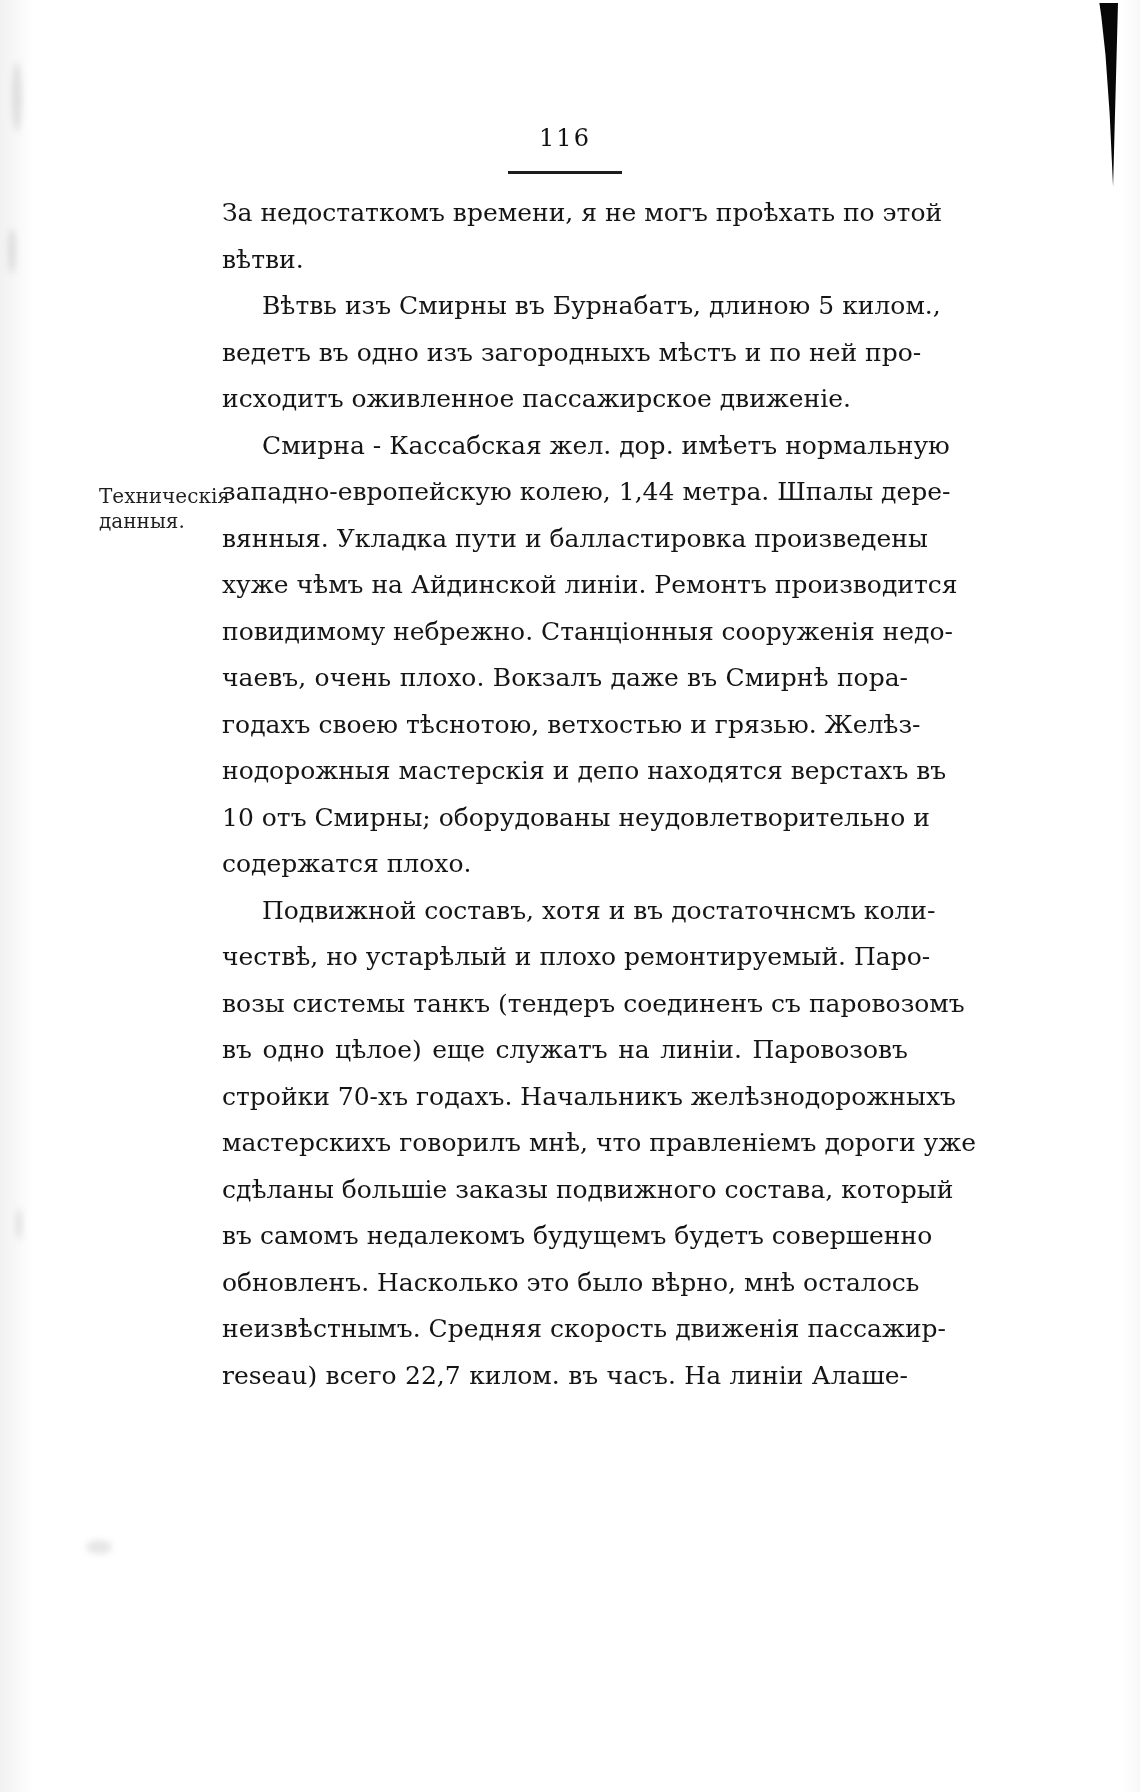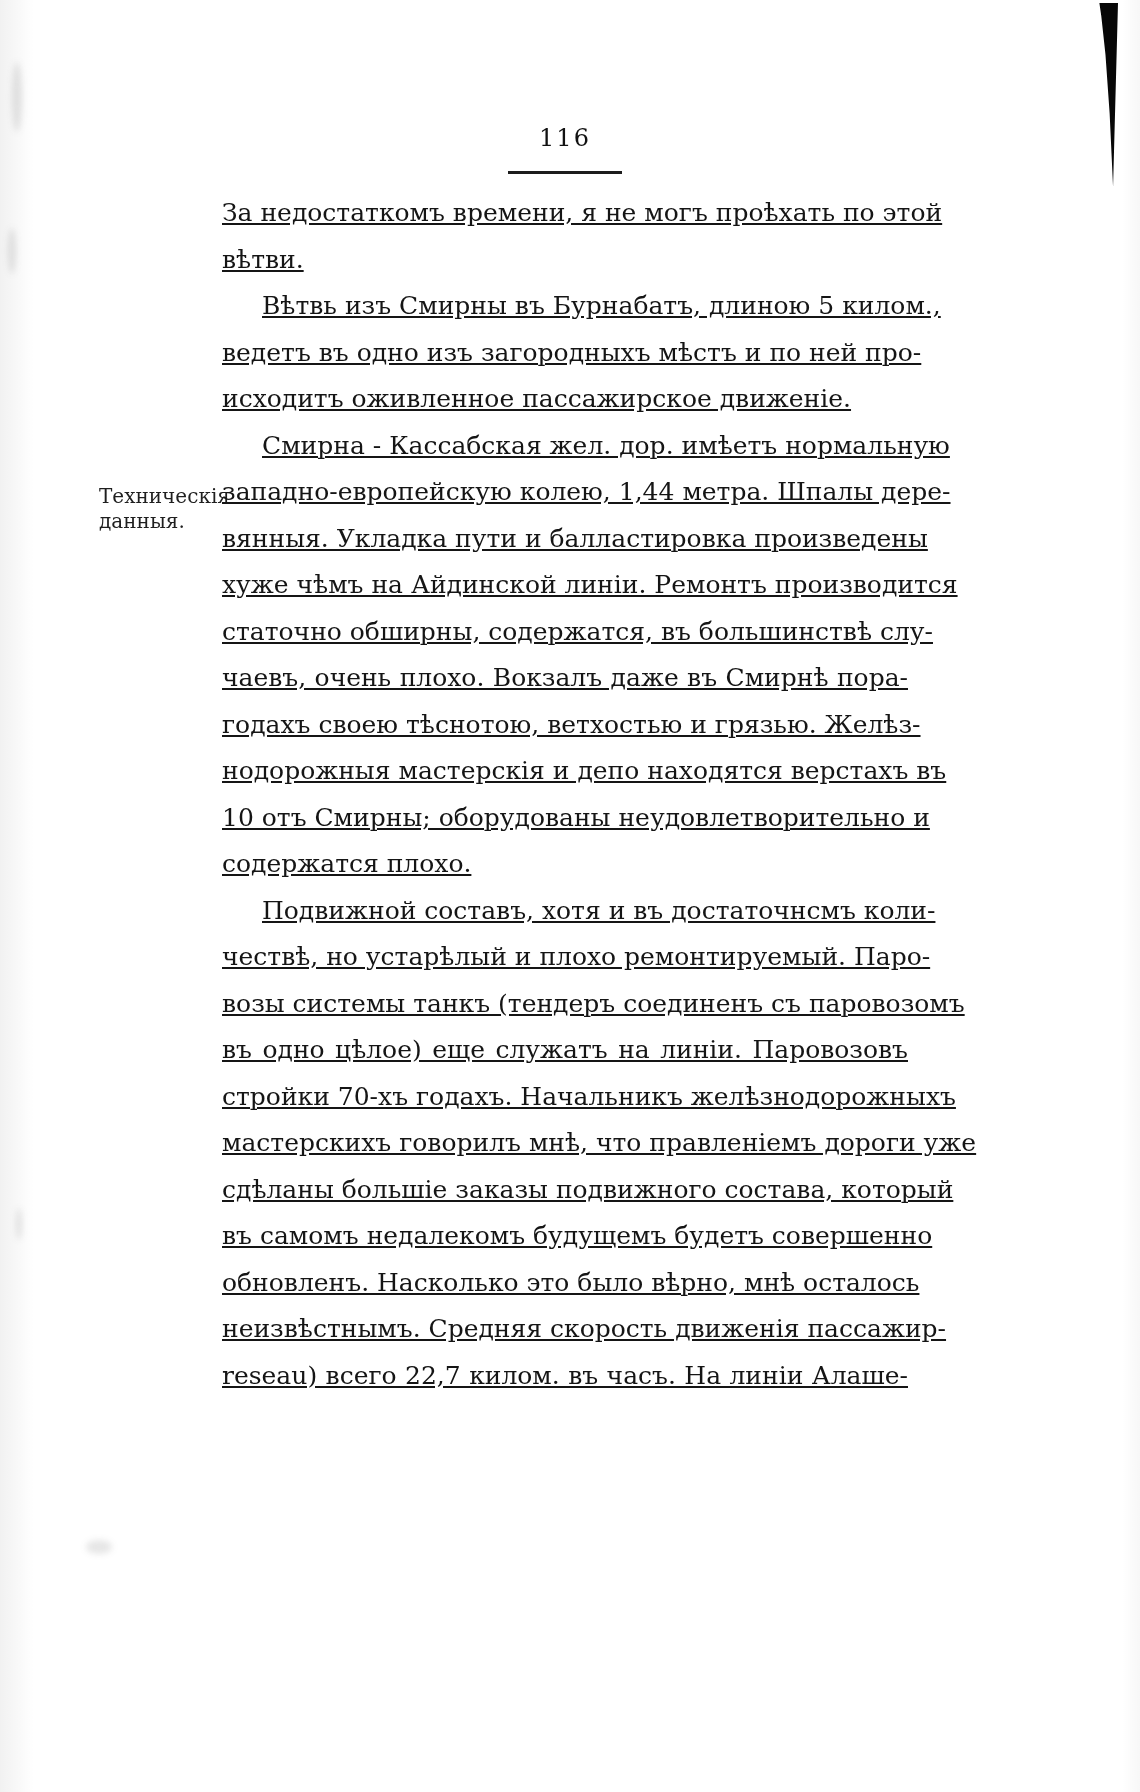--- a/index.html
+++ b/index.html
@@ -72,21 +72,20 @@
     left: 222px; top: 190px; width: 686px;
     font-size: 25px;
   }
   .line {
     height: 46.5px;
     line-height: 46.5px;
     text-align: justify;
     text-align-last: justify;
     white-space: nowrap;      
     overflow: visible;
-    text-decoration: underline;
   }
   .line.short { text-align-last: left; }
   .line.indent { text-indent: 40px; }
 </style>
 </head>
 <body>
 
 <div class="edge-left"></div>
 <div class="edge-right"></div>
 <div class="corner-wedge"></div>
@@ -109,21 +108,21 @@
   <div class="line short">вѣтви.</div>
 
   <div class="line indent">Вѣтвь изъ Смирны въ Бурнабатъ, длиною 5 килом.,</div>
   <div class="line">ведетъ въ одно изъ загородныхъ мѣстъ и по ней про-</div>
   <div class="line short">исходитъ оживленное пассажирское движеніе.</div>
 
   <div class="line indent">Смирна - Кассабская жел. дор. имѣетъ нормальную</div>
   <div class="line">западно-европейскую колею, 1,44 метра. Шпалы дере-</div>
   <div class="line">вянныя. Укладка пути и балластировка произведены</div>
   <div class="line">хуже чѣмъ на Айдинской линіи. Ремонтъ производится</div>
-  <div class="line">статочно обширны, содержатся, въ большинствѣ слу-</div>
+  <div class="line">повидимому небрежно. Станціонныя сооруженія недо-</div>
   <div class="line">чаевъ, очень плохо. Вокзалъ даже въ Смирнѣ пора-</div>
   <div class="line">годахъ своею тѣснотою, ветхостью и грязью. Желѣз-</div>
   <div class="line">нодорожныя мастерскія и депо находятся верстахъ въ</div>
   <div class="line">10 отъ Смирны; оборудованы неудовлетворительно и</div>
   <div class="line short">содержатся плохо.</div>
 
   <div class="line indent">Подвижной составъ, хотя и въ достаточнсмъ коли-</div>
   <div class="line">чествѣ, но устарѣлый и плохо ремонтируемый. Паро-</div>
   <div class="line">возы системы танкъ (тендеръ соединенъ съ паровозомъ</div>
   <div class="line">въ одно цѣлое) еще служатъ на линіи. Паровозовъ</div>

